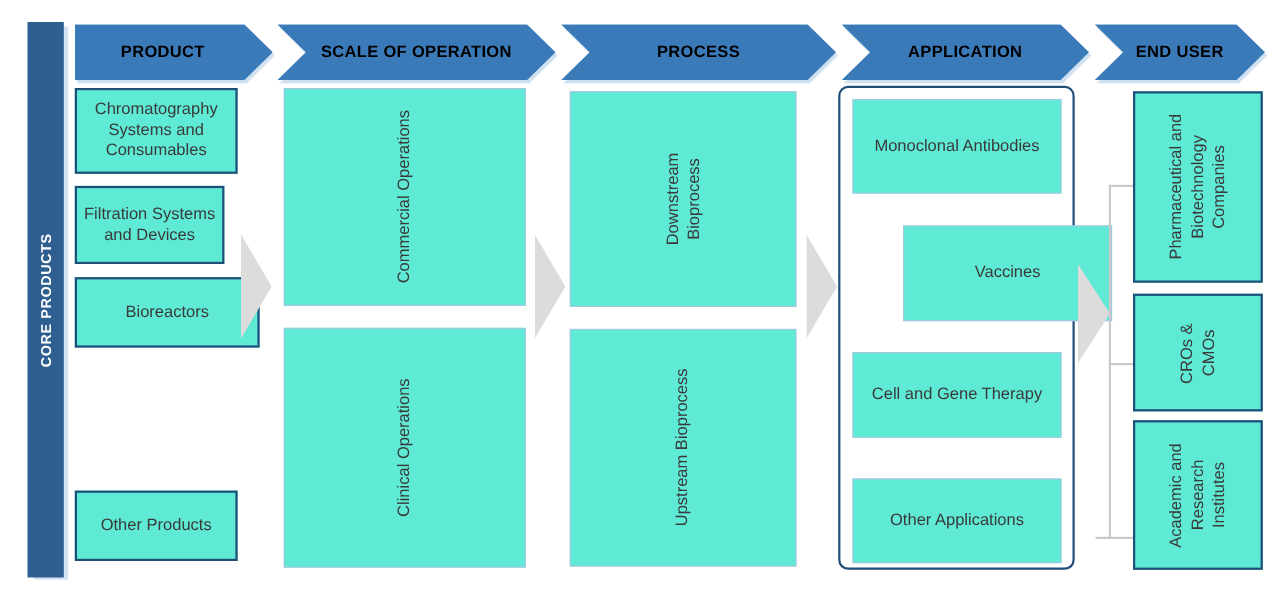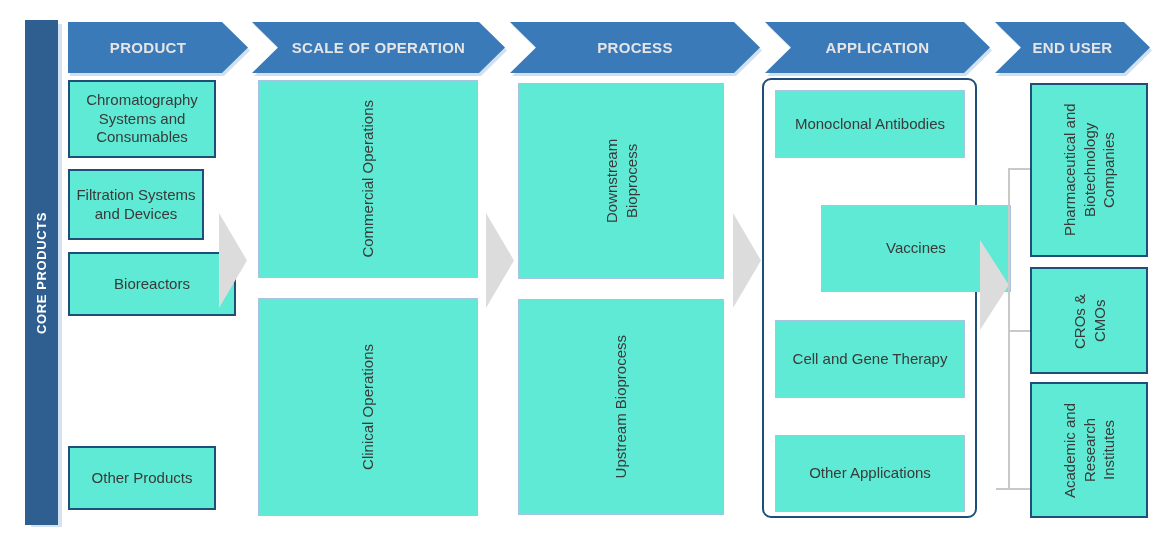--- a/index.html
+++ b/index.html
@@ -14,21 +14,21 @@
     box-shadow:5px 3px 0 -1px #d3e3f1;
   }
   .core-bar span{
     writing-mode:vertical-rl;transform:rotate(180deg);
     color:#ffffff;font-weight:bold;font-size:13px;letter-spacing:.6px;white-space:nowrap;
   }
   
   .chev-wrap{position:absolute;top:22px;height:51px;filter:drop-shadow(2px 3px 0 #cfe0ef);}
   .chev{
     width:100%;height:100%;background:#3b7ab8;display:flex;align-items:center;justify-content:center;
-    color:#e5e5e5;font-weight:bold;font-size:15px;letter-spacing:.3px;
+    color:#000000;font-weight:bold;font-size:15px;letter-spacing:.3px;
     clip-path:polygon(0 0,calc(100% - 26px) 0,100% 50%,calc(100% - 26px) 100%,0 100%,26px 50%);
     padding:0 26px;box-sizing:border-box;
   }
   .chev.first{clip-path:polygon(0 0,calc(100% - 26px) 0,100% 50%,calc(100% - 26px) 100%,0 100%);padding-left:6px;}
   
   .box{
     position:absolute;background:#5eead4;box-sizing:border-box;
     display:flex;align-items:center;justify-content:center;text-align:center;
     font-size:15px;line-height:1.25;padding:4px 6px;
   }
@@ -96,21 +96,21 @@
   <div class="box b-light" style="left:518px;top:83px;width:206px;height:196px;">
     <span class="vtext mh130">Downstream Bioprocess</span>
   </div>
   <div class="box b-light" style="left:518px;top:299px;width:206px;height:216px;">
     <span class="vtext">Upstream Bioprocess</span>
   </div>
 
   <div class="tri" style="left:733px;top:213px;width:28px;height:95px;"></div>
 
   <div class="app-outer"></div>
-  <div class="box b-light" style="left:775px;top:90px;width:190px;height:68px;">Monoclonal Antibodies</div>
+  <div class="box b-light" style="left:775px;top:90px;width:190px;height:86px;">Monoclonal Antibodies</div>
   <div class="box b-light" style="left:796px;top:205px;width:190px;height:87px;margin-left:25px;">Vaccines</div>
   <div class="box b-light" style="left:775px;top:320px;width:190px;height:78px;">Cell and Gene Therapy</div>
   <div class="box b-light" style="left:775px;top:435px;width:190px;height:77px;">Other Applications</div>
 
   <div class="tri" style="left:980px;top:240px;width:29px;height:90px;"></div>
 
   <div class="brk" style="left:1008px;top:168px;width:2px;height:322px;"></div>
   <div class="brk" style="left:1008px;top:168px;width:22px;height:2px;"></div>
   <div class="brk" style="left:1008px;top:330px;width:22px;height:2px;"></div>
   <div class="brk" style="left:996px;top:488px;width:34px;height:2px;"></div>

